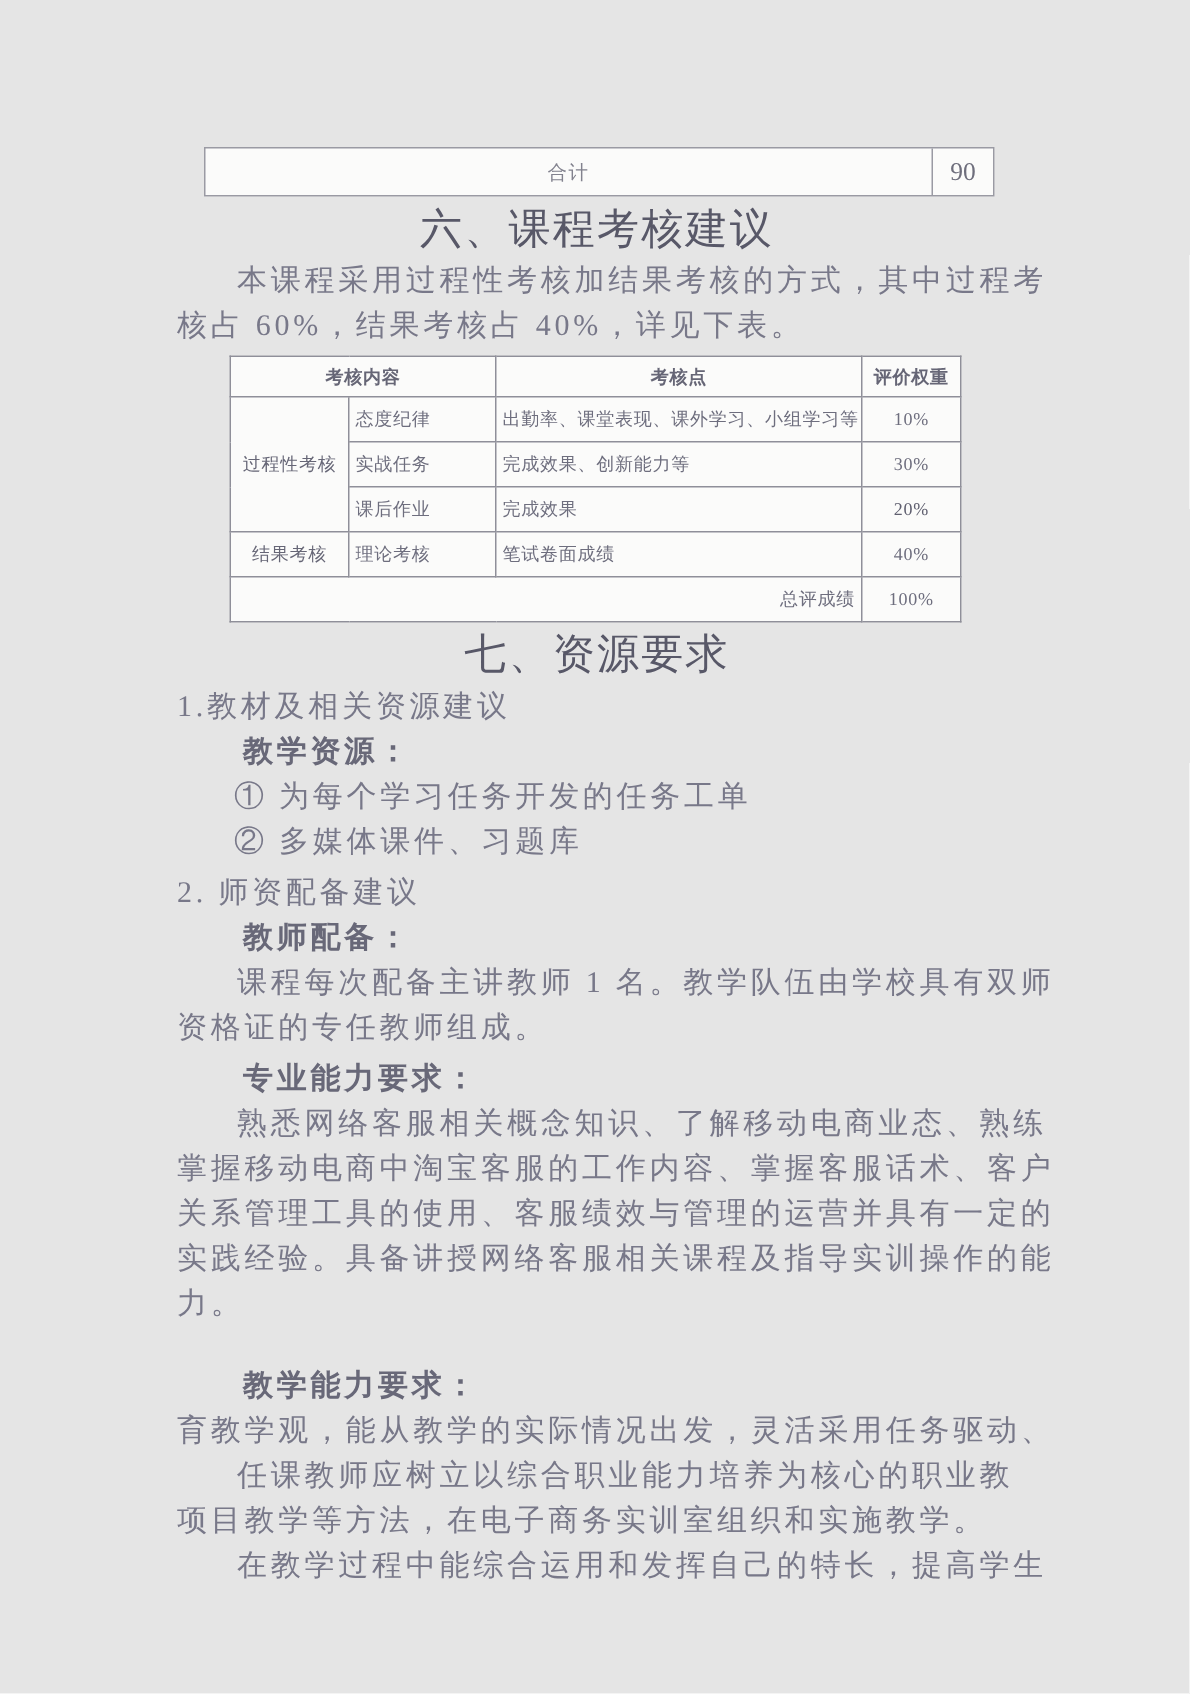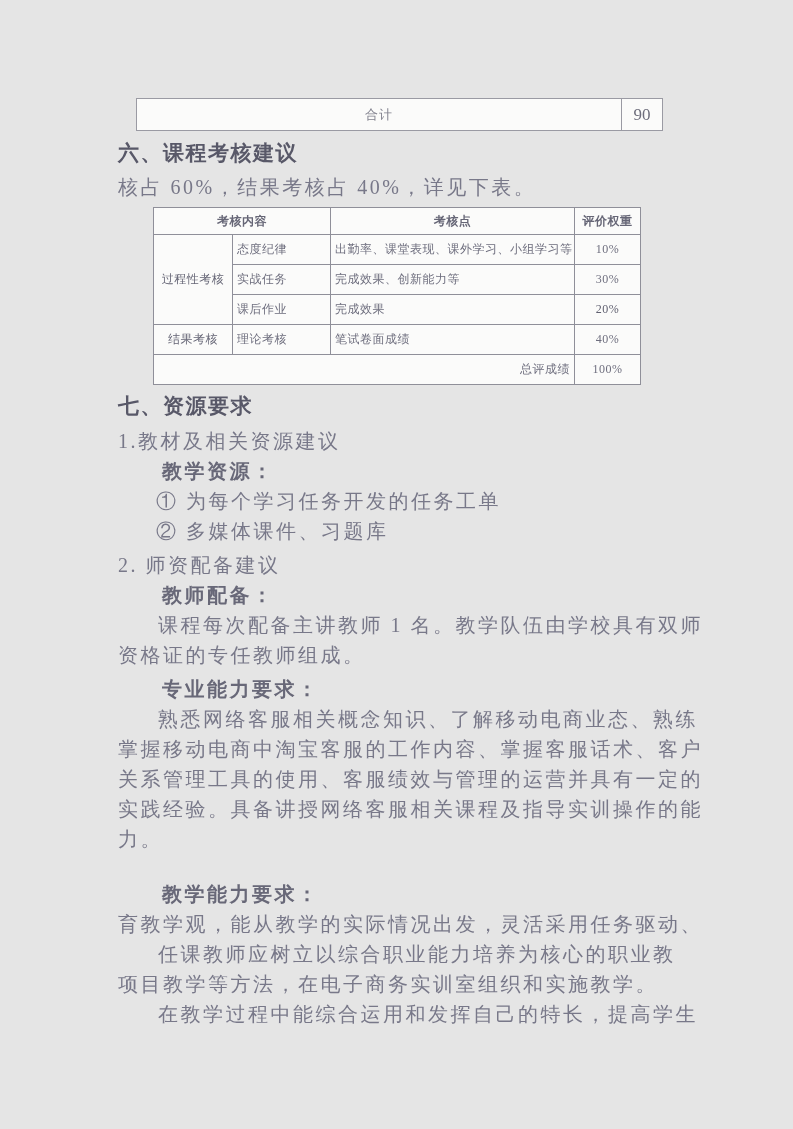--- a/index.html
+++ b/index.html
@@ -35,25 +35,26 @@
     font-family: Liberation Serif, serif;
   }
   
   .content {
     position: absolute;
     left: 118px; top: 142px;
     width: 560px;
   }
   .h-big {
     font-family: "Liberation Sans", "DejaVu Sans", sans-serif;
-    font-weight: bold;
-    font-size: 21px;
+    font-weight: normal;
+    font-size: 28px;
     letter-spacing: 1.5px;
     color: #585868;
     line-height: 22px;
+    text-align: center;
   }
   .h6 { margin-bottom: 8px; }
   .h7 { margin-top: 10px; margin-bottom: 9px; }
   .bodyline {
     font-size: 20px;
     letter-spacing: 2.5px;
     line-height: 30px;
     white-space: nowrap;
   }
   .ind { text-indent: 2em; }
@@ -106,20 +107,21 @@
   <div class="top-table">
     <div class="tt-label">合计</div>
     <div class="tt-value">90</div>
   </div>
 
   <div class="content">
 
     <div class="h-big h6">六、课程考核建议</div>
 
     <div class="para p-intro">
+      <div class="bodyline ind">本课程采用过程性考核加结果考核的方式，其中过程考</div>
       <div class="bodyline">核占 60%，结果考核占 40%，详见下表。</div>
     </div>
 
     <table class="atable">
       <colgroup>
         <col class="col-cat">
           <col class="col-item">
           <col class="col-pts">
           <col class="col-wt">
       </colgroup>

